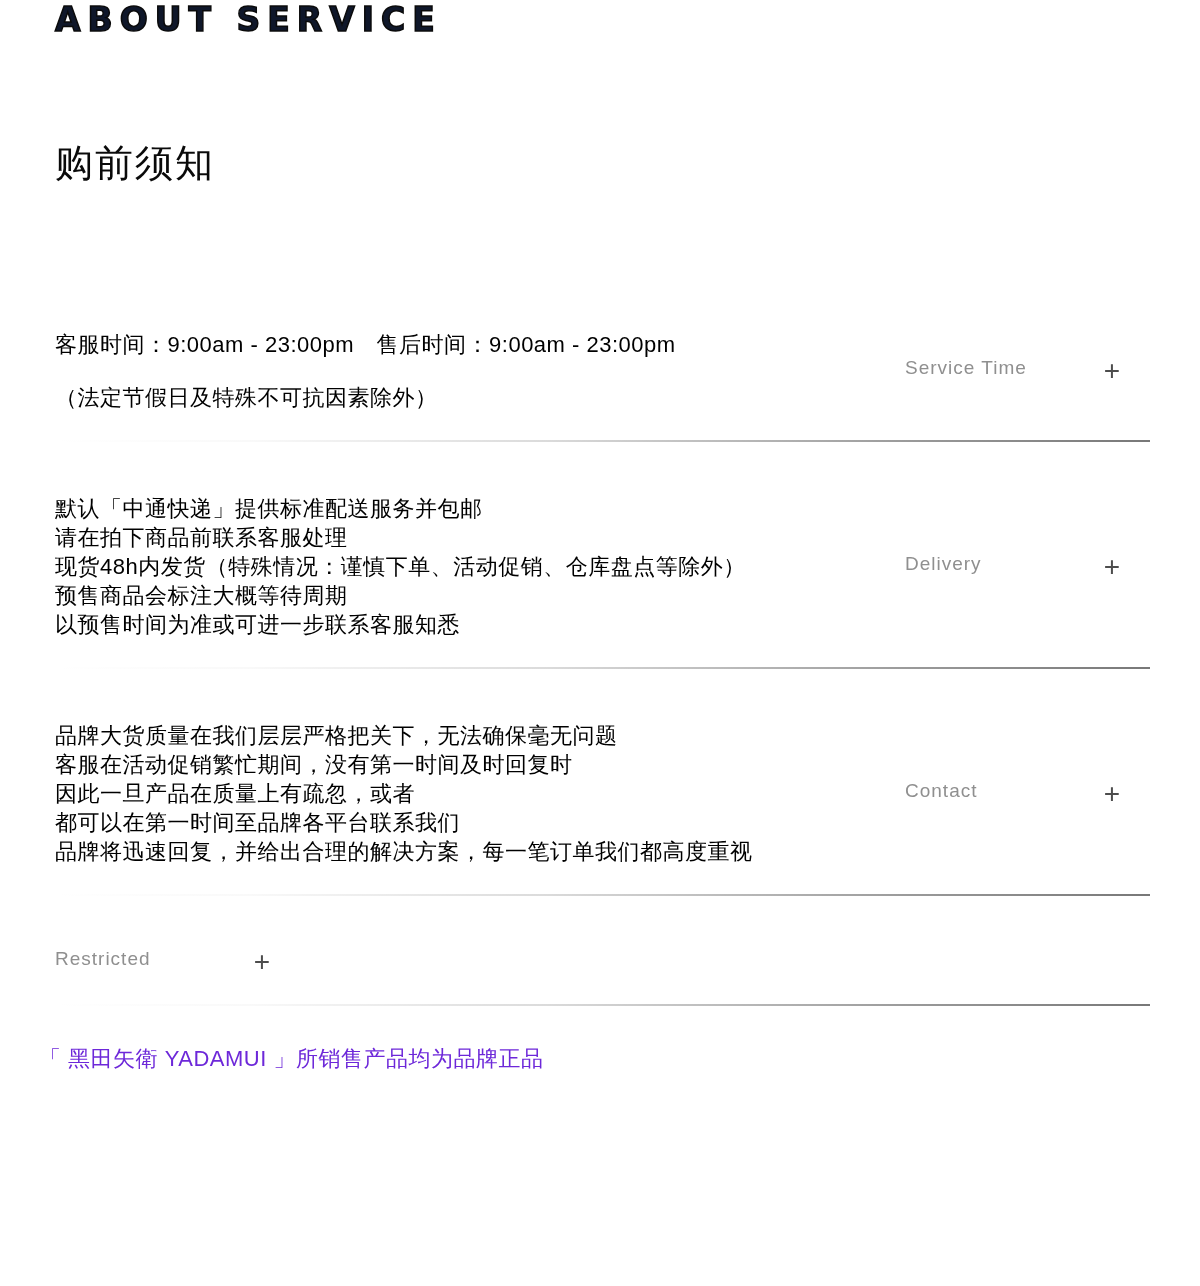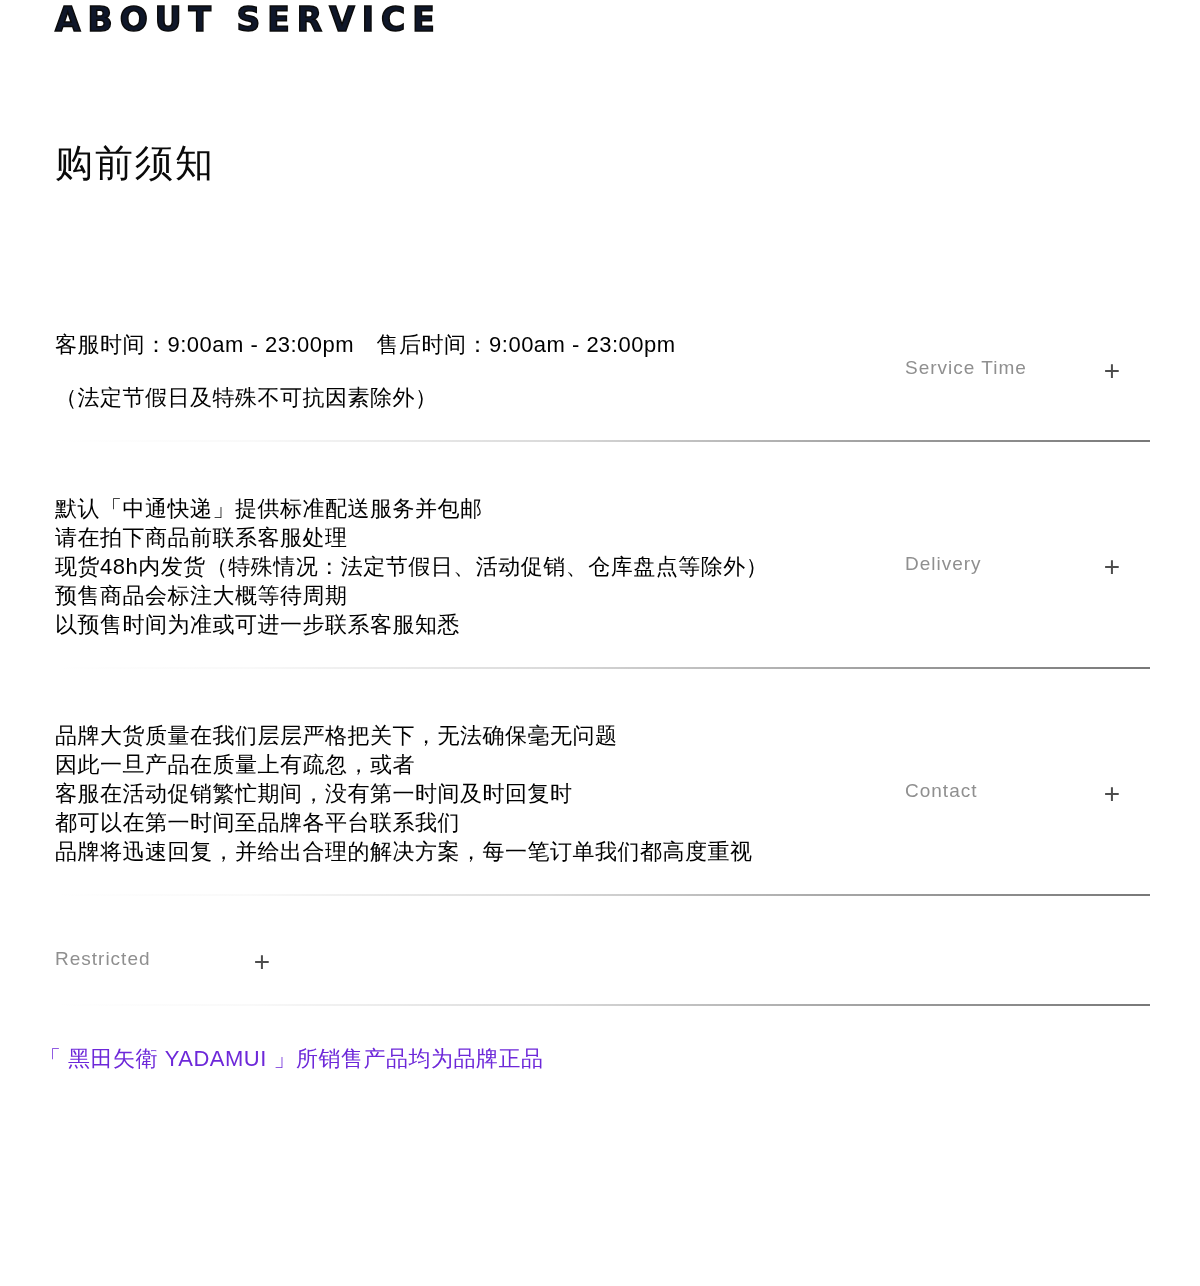--- a/index.html
+++ b/index.html
@@ -108,37 +108,37 @@
       <span class="plus">+</span>
     </div>
   </section>
 
   <hr class="divider">
 
   <section class="section section-delivery">
     <div class="lines">
       <p class="line">默认「中通快递」提供标准配送服务并包邮</p>
       <p class="line">请在拍下商品前联系客服处理</p>
-      <p class="line">现货48h内发货（特殊情况：法定节假日、活动促销、仓库盘点等除外）</p>
+      <p class="line">现货48h内发货（特殊情况：谨慎下单、活动促销、仓库盘点等除外）</p>
       <p class="line">预售商品会标注大概等待周期</p>
       <p class="line">以预售时间为准或可进一步联系客服知悉</p>
     </div>
     <div class="meta">
       <span class="label">Delivery</span>
       <span class="plus">+</span>
     </div>
   </section>
 
   <hr class="divider">
 
   <section class="section section-contact">
     <div class="lines">
       <p class="line">品牌大货质量在我们层层严格把关下，无法确保毫无问题</p>
+      <p class="line">客服在活动促销繁忙期间，没有第一时间及时回复时</p>
       <p class="line">因此一旦产品在质量上有疏忽，或者</p>
-      <p class="line">客服在活动促销繁忙期间，没有第一时间及时回复时</p>
       <p class="line">都可以在第一时间至品牌各平台联系我们</p>
       <p class="line">品牌将迅速回复，并给出合理的解决方案，每一笔订单我们都高度重视</p>
     </div>
     <div class="meta">
       <span class="label">Contact</span>
       <span class="plus">+</span>
     </div>
   </section>
 
   <hr class="divider">

